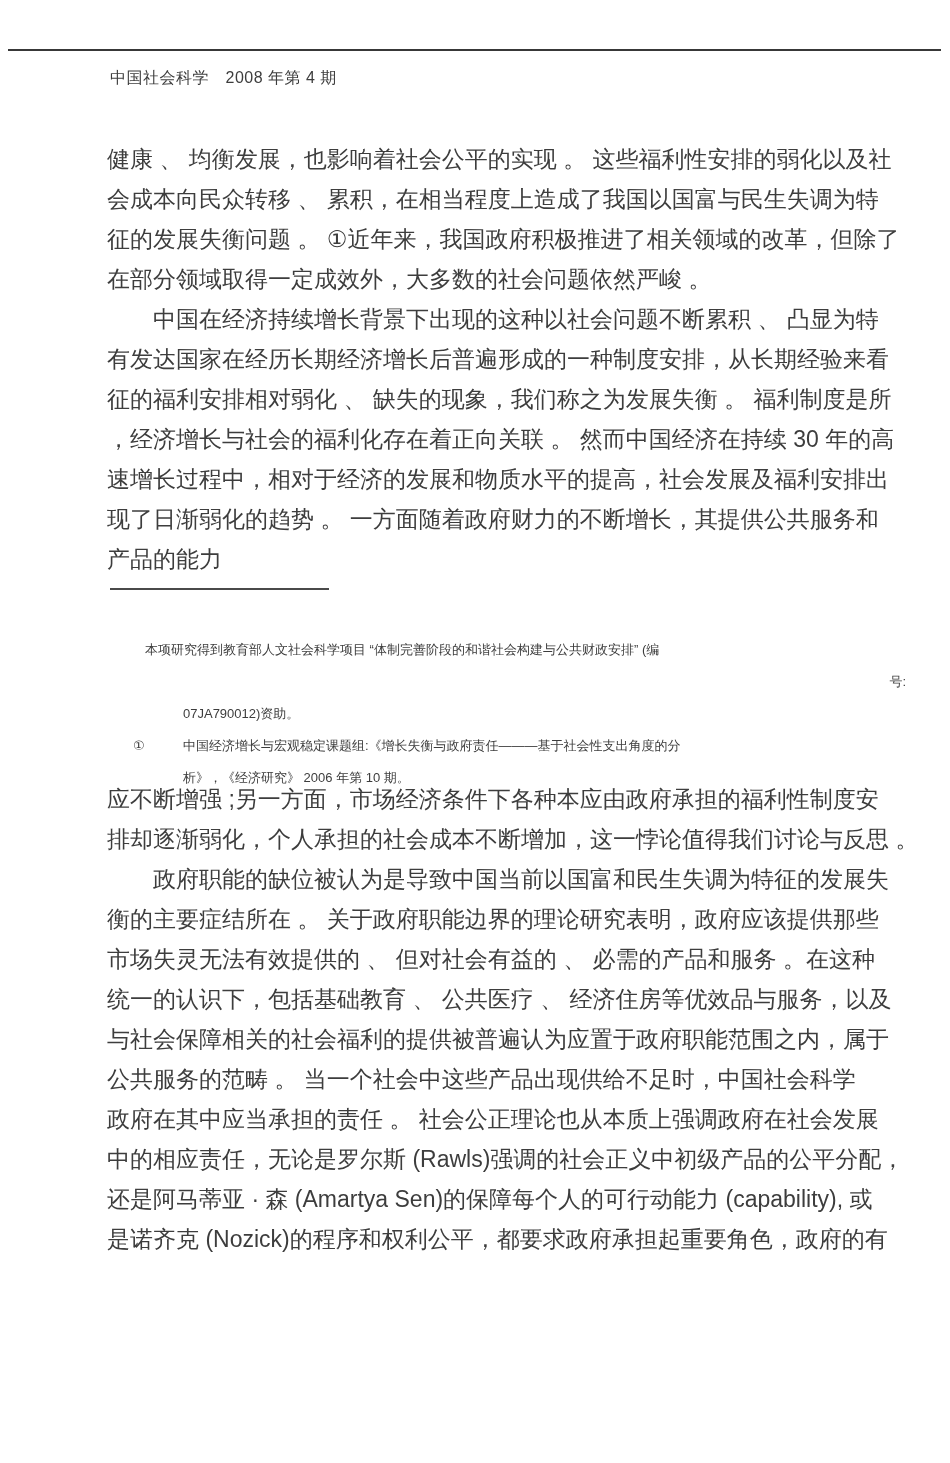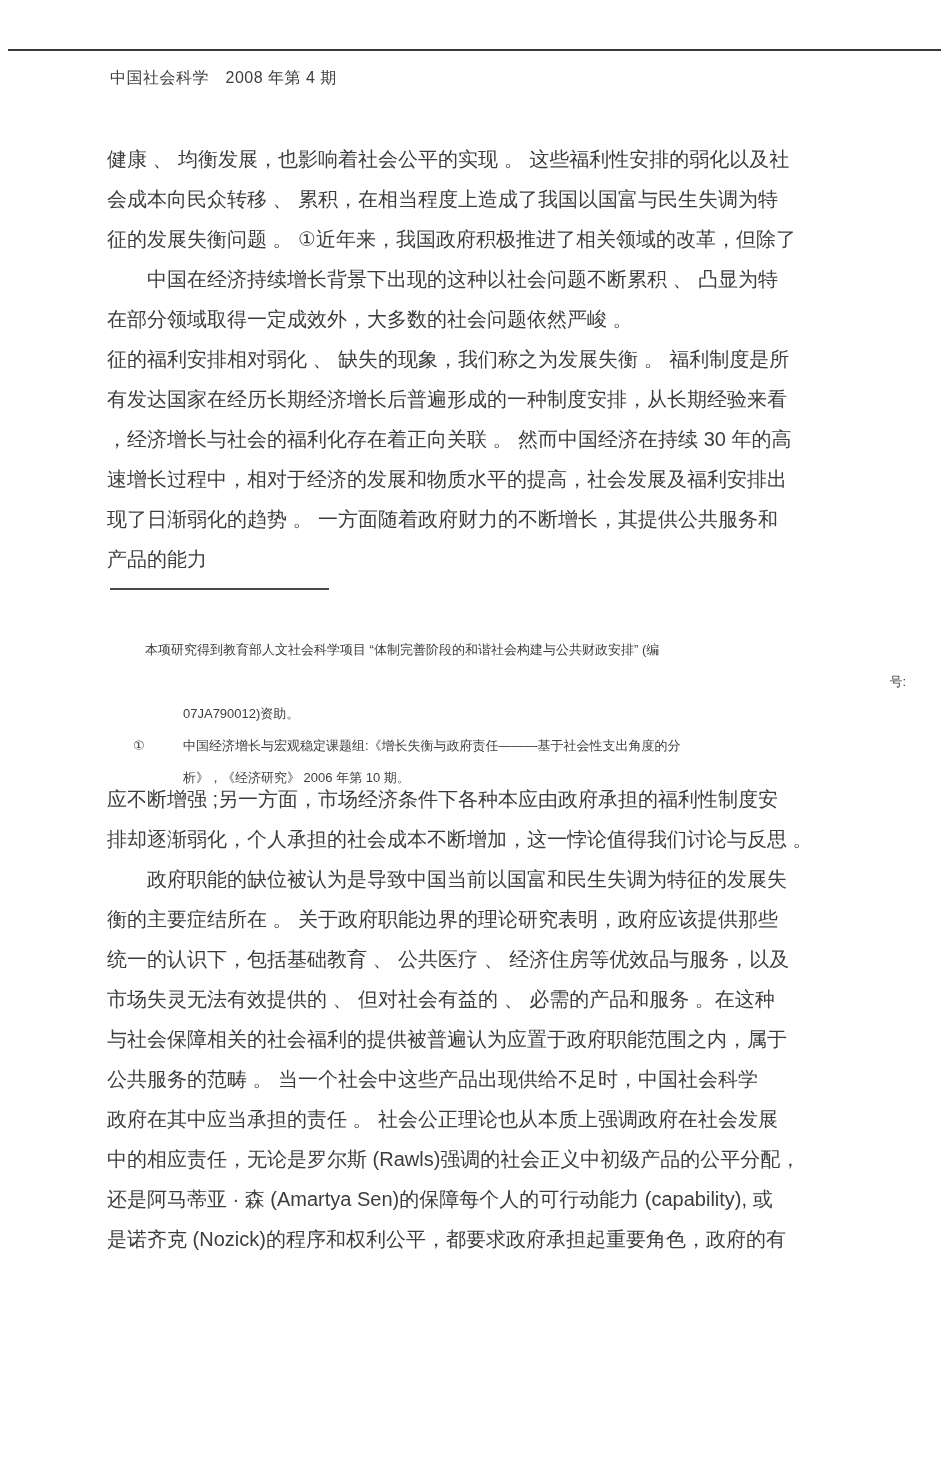--- a/index.html
+++ b/index.html
@@ -25,21 +25,21 @@
     left: 110px;
     top: 68px;
     font-size: 16px;
     letter-spacing: 0.5px;
     white-space: nowrap;
   }
   .text-block {
     position: absolute;
     left: 107px;
     width: 745px;
-    font-size: 20px;
+    font-size: 23px;
     line-height: 40px;
     white-space: nowrap;
   }
   .block-a { top: 139px; }
   .block-b { top: 779px; }
   .text-line { height: 40px; }
   .footnote-rule {
     position: absolute;
     left: 110px;
     top: 588px;
@@ -68,24 +68,24 @@
 <div class="page">
 
   <div class="top-rule"></div>
 
   <div class="journal-header">中国社会科学　2008 年第 4 期</div>
 
   <div class="text-block block-a">
     <div class="text-line">健康 、 均衡发展，也影响着社会公平的实现 。 这些福利性安排的弱化以及社</div>
     <div class="text-line">会成本向民众转移 、 累积，在相当程度上造成了我国以国富与民生失调为特</div>
     <div class="text-line">征的发展失衡问题 。 ①近年来，我国政府积极推进了相关领域的改革，但除了</div>
+    <div class="text-line">在部分领域取得一定成效外，大多数的社会问题依然严峻 。</div>
     <div class="text-line">　　中国在经济持续增长背景下出现的这种以社会问题不断累积 、 凸显为特</div>
-    <div class="text-line">在部分领域取得一定成效外，大多数的社会问题依然严峻 。</div>
+    <div class="text-line">有发达国家在经历长期经济增长后普遍形成的一种制度安排，从长期经验来看</div>
     <div class="text-line">征的福利安排相对弱化 、 缺失的现象，我们称之为发展失衡 。 福利制度是所</div>
-    <div class="text-line">有发达国家在经历长期经济增长后普遍形成的一种制度安排，从长期经验来看</div>
     <div class="text-line">，经济增长与社会的福利化存在着正向关联 。 然而中国经济在持续 30 年的高</div>
     <div class="text-line">速增长过程中，相对于经济的发展和物质水平的提高，社会发展及福利安排出</div>
     <div class="text-line">现了日渐弱化的趋势 。 一方面随着政府财力的不断增长，其提供公共服务和</div>
     <div class="text-line">产品的能力</div>
   </div>
 
   <div class="footnote-rule"></div>
 
   <div class="footnotes">
     <div class="fn-line fn-indent1">本项研究得到教育部人文社会科学项目 “体制完善阶段的和谐社会构建与公共财政安排” (编</div>
@@ -96,22 +96,22 @@
       <span class="fn-text">中国经济增长与宏观稳定课题组:《增长失衡与政府责任———基于社会性支出角度的分</span>
     </div>
     <div class="fn-line fn-indent2">析》，《经济研究》 2006 年第 10 期。</div>
   </div>
 
   <div class="text-block block-b">
     <div class="text-line">应不断增强 ;另一方面，市场经济条件下各种本应由政府承担的福利性制度安</div>
     <div class="text-line">排却逐渐弱化，个人承担的社会成本不断增加，这一悖论值得我们讨论与反思 。</div>
     <div class="text-line">　　政府职能的缺位被认为是导致中国当前以国富和民生失调为特征的发展失</div>
     <div class="text-line">衡的主要症结所在 。 关于政府职能边界的理论研究表明，政府应该提供那些</div>
+    <div class="text-line">市场失灵无法有效提供的 、 但对社会有益的 、 必需的产品和服务 。在这种</div>
     <div class="text-line">统一的认识下，包括基础教育 、 公共医疗 、 经济住房等优效品与服务，以及</div>
-    <div class="text-line">市场失灵无法有效提供的 、 但对社会有益的 、 必需的产品和服务 。在这种</div>
     <div class="text-line">与社会保障相关的社会福利的提供被普遍认为应置于政府职能范围之内，属于</div>
     <div class="text-line">公共服务的范畴 。 当一个社会中这些产品出现供给不足时，中国社会科学</div>
     <div class="text-line">政府在其中应当承担的责任 。 社会公正理论也从本质上强调政府在社会发展</div>
     <div class="text-line">中的相应责任，无论是罗尔斯 (Rawls)强调的社会正义中初级产品的公平分配，</div>
     <div class="text-line">还是阿马蒂亚 · 森 (Amartya Sen)的保障每个人的可行动能力 (capability), 或</div>
     <div class="text-line">是诺齐克 (Nozick)的程序和权利公平，都要求政府承担起重要角色，政府的有</div>
   </div>
 
 </div>
 

